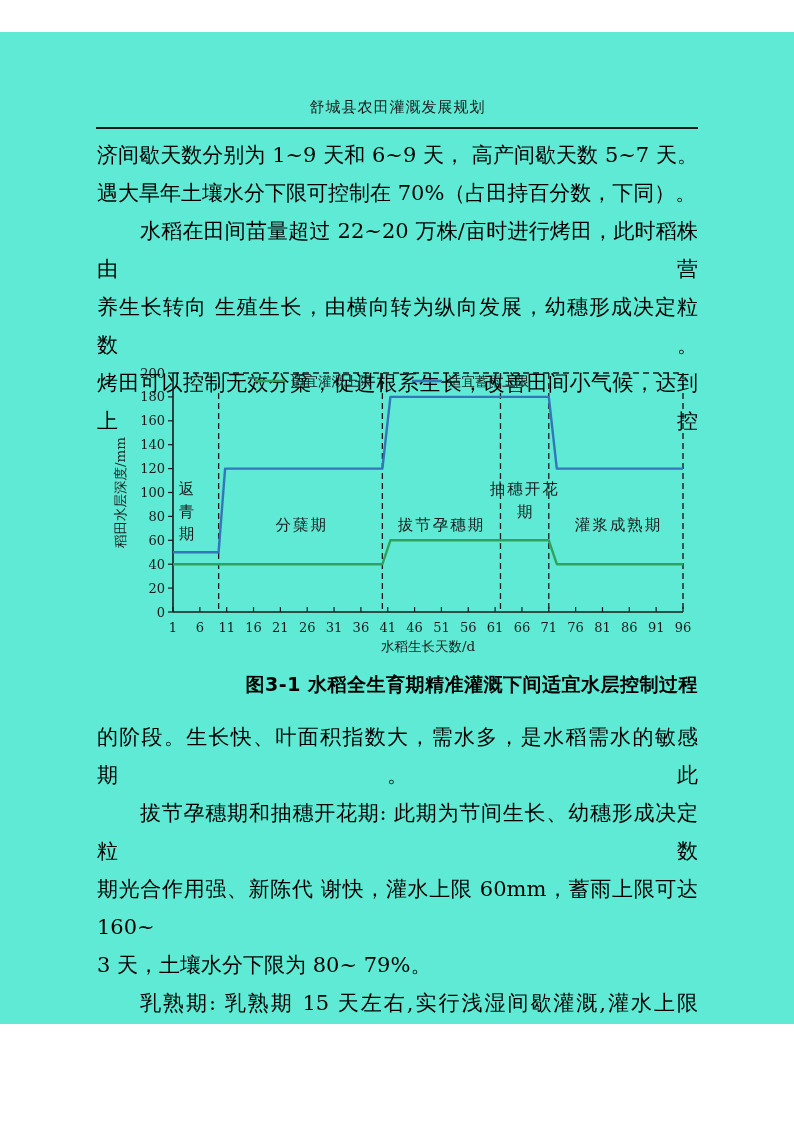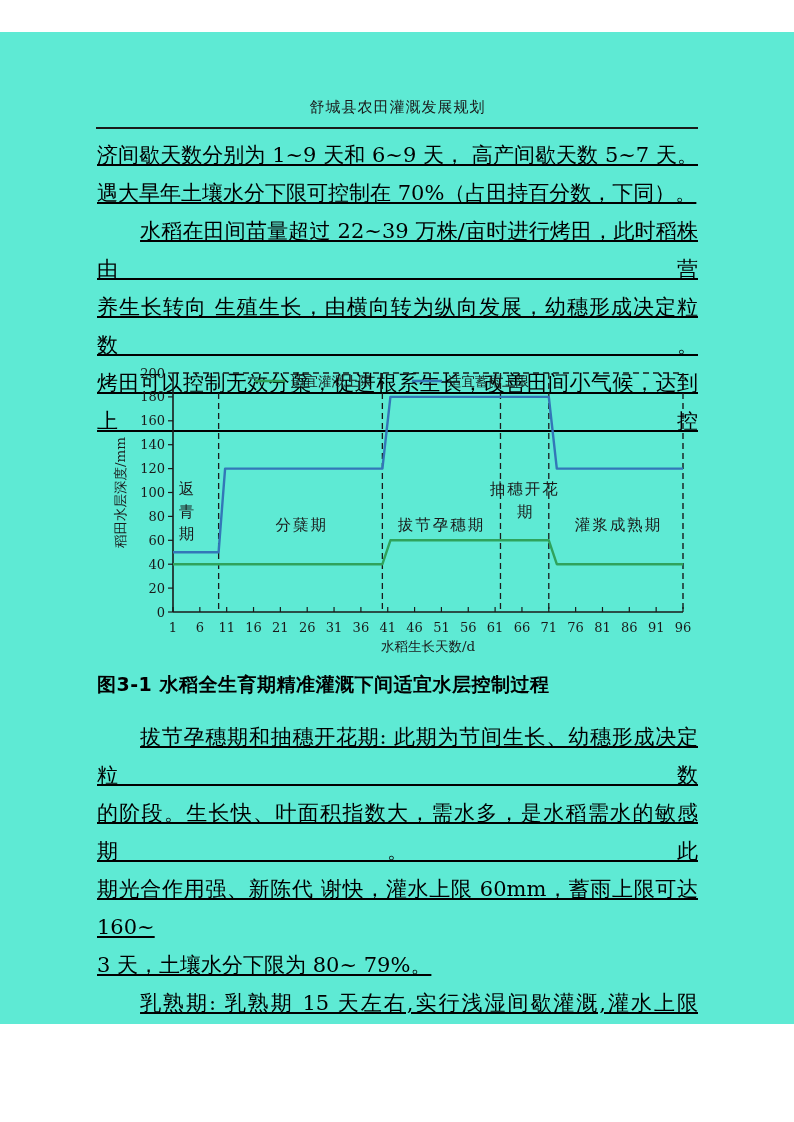--- a/index.html
+++ b/index.html
@@ -6,31 +6,31 @@
   .page{position:relative;width:794px;height:992px;background:#5eead4;overflow:hidden;
         font-family:"DejaVu Serif","Liberation Serif",serif;color:#000;margin-top:32px;}
 
   
   .header-title{position:absolute;top:66px;left:97px;width:601px;text-align:center;
                 font-size:15px;letter-spacing:1px;color:#1a1a1a;}
   .header-rule{position:absolute;top:95px;left:96px;width:602px;height:0;
                border-top:2px solid #1a1a1a;}
 
   
-  .textblock{position:absolute;left:97px;width:601px;font-size:21px;line-height:38px;text-decoration:underline;}
+  .textblock{position:absolute;left:97px;width:601px;font-size:21px;line-height:38px;}
   .textblock .line{text-align:justify;text-align-last:justify;text-justify:inter-character;
                    white-space:normal;}
   .textblock .line.end{text-align-last:left;}
   .textblock .line.ind{text-indent:2.05em;}
   #body-top{top:104px;}
   #body-bottom{top:686px;}
 
   
   .chart-figure{position:absolute;left:112px;top:333px;width:585px;height:290px;margin:0;}
-  .caption{position:absolute;top:640px;left:97px;width:601px;text-align:left;
+  .caption{position:absolute;top:640px;left:97px;width:601px;text-align:right;
            font-family:"DejaVu Sans","Liberation Sans",sans-serif;font-weight:bold;
            font-size:19px;letter-spacing:0.5px;}
 
   
   .footer-rule{position:absolute;top:1001px;left:96px;width:602px;height:3px;
                border-top:1.5px solid #3a3a3a;border-bottom:2.5px solid #2a2a2a;}
   .footer{position:absolute;top:1009px;left:111px;width:601px;font-size:14px;color:#1a1a1a;}
   .footer .org{padding-left:12px;}
   .footer .pagenum{position:absolute;left:396px;top:0;}
 
@@ -44,21 +44,21 @@
 
   <div class="header-title">舒城县农田灌溉发展规划</div>
   <div class="header-rule"></div>
 
   <div id="body-top" class="textblock">
     <div class="para">
         <div class="line">济间歇天数分别为 1~9 天和 6~9 天， 高产间歇天数 5~7 天。</div>
         <div class="line end">遇大旱年土壤水分下限可控制在 70%（占田持百分数，下同）。</div>
       </div>
     <div class="para">
-        <div class="line ind">水稻在田间苗量超过 22~39 万株/亩时进行烤田，此时稻株由营</div>
+        <div class="line ind">水稻在田间苗量超过 22~20 万株/亩时进行烤田，此时稻株由营</div>
         <div class="line">养生长转向 生殖生长，由横向转为纵向发展，幼穗形成决定粒数。</div>
         <div class="line">烤田可以控制无效分蘖，促进根系生长，改善田间小气候，达到上控</div>
       </div>
   </div>
 
   <figure class="chart-figure">
     <svg id="chart-svg" width="585" height="290" viewBox="0 0 585 290">
         <line x1="61" y1="8" x2="571" y2="8" stroke="#1a1a1a" stroke-width="1.4" stroke-dasharray="6 4"></line>
         <line x1="571" y1="8" x2="571" y2="247" stroke="#1a1a1a" stroke-width="1.4" stroke-dasharray="6 4"></line>
         <line x1="61" y1="8" x2="61" y2="247" stroke="#1a1a1a" stroke-width="1.6"></line>
@@ -145,22 +145,22 @@
         <text x="412.63157894736844" y="129" text-anchor="middle" font-size="15.5" letter-spacing="2">抽穗开花</text>
         <text x="412.63157894736844" y="151.5" text-anchor="middle" font-size="15.5">期</text>
         <text x="506.57894736842104" y="165" text-anchor="middle" font-size="15.5" letter-spacing="2">灌浆成熟期</text>
       </svg>
   </figure>
 
   <div class="caption">图3-1 水稻全生育期精准灌溉下间适宜水层控制过程</div>
 
   <div id="body-bottom" class="textblock">
     <div class="para">
+        <div class="line">的阶段。生长快、叶面积指数大，需水多，是水稻需水的敏感期。此</div>
         <div class="line ind">拔节孕穗期和抽穗开花期: 此期为节间生长、幼穗形成决定粒数</div>
-        <div class="line">的阶段。生长快、叶面积指数大，需水多，是水稻需水的敏感期。此</div>
         <div class="line">期光合作用强、新陈代 谢快，灌水上限 60mm，蓄雨上限可达 160~</div>
       </div>
     <div class="para">
         <div class="line end">3 天，土壤水分下限为 80~  79%。</div>
       </div>
     <div class="para">
         <div class="line ind">乳熟期: 乳熟期 15 天左右,实行浅湿间歇灌溉,灌水上限 40mm,</div>
       </div>
   </div>
 

